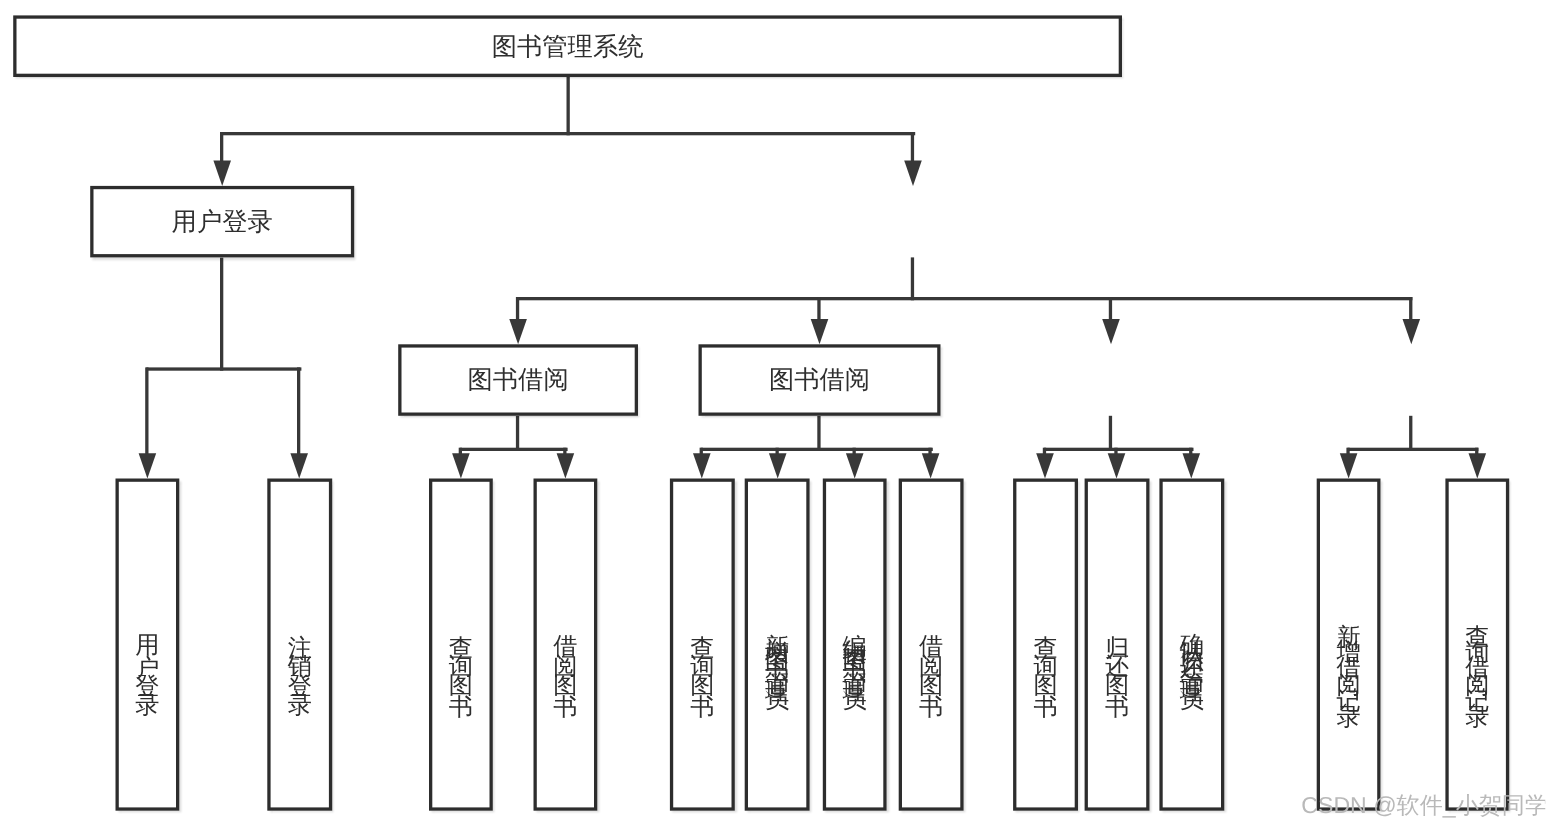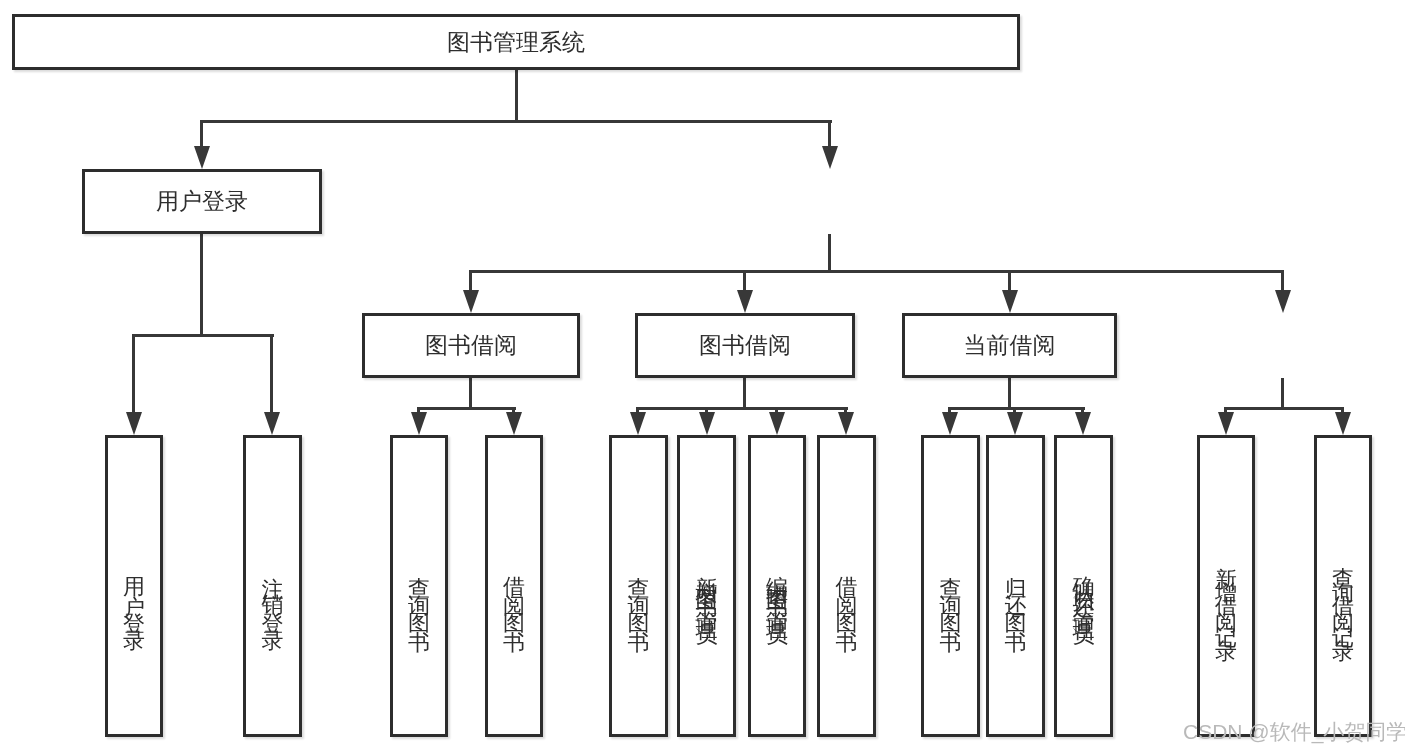--- a/index.html
+++ b/index.html
@@ -146,23 +146,20 @@
   <div class="box" style="left:82px; top:169px; width:240px; height:65px;">
     <span class="hlabel">用户登录</span>
   </div>
 
   <div class="box" style="left:362px; top:313px; width:218px; height:65px;">
     <span class="hlabel">图书借阅</span>
   </div>
   <div class="box" style="left:635px; top:313px; width:220px; height:65px;">
     <span class="hlabel">图书借阅</span>
   </div>
-  <div class="box" style="left:902px; top:313px; width:215px; height:65px;">
-    <span class="hlabel">当前借阅</span>
-  </div>
 
   <div class="box" style="left:105px; top:435px; width:58px; height:302px;">
     <span class="vlabel v4">用户登录</span>
   </div>
   <div class="box" style="left:243px; top:435px; width:59px; height:302px;">
     <span class="vlabel v4">注销登录</span>
   </div>
 
   <div class="box" style="left:390px; top:435px; width:58px; height:302px;">
     <span class="vlabel v4">查询图书</span>

